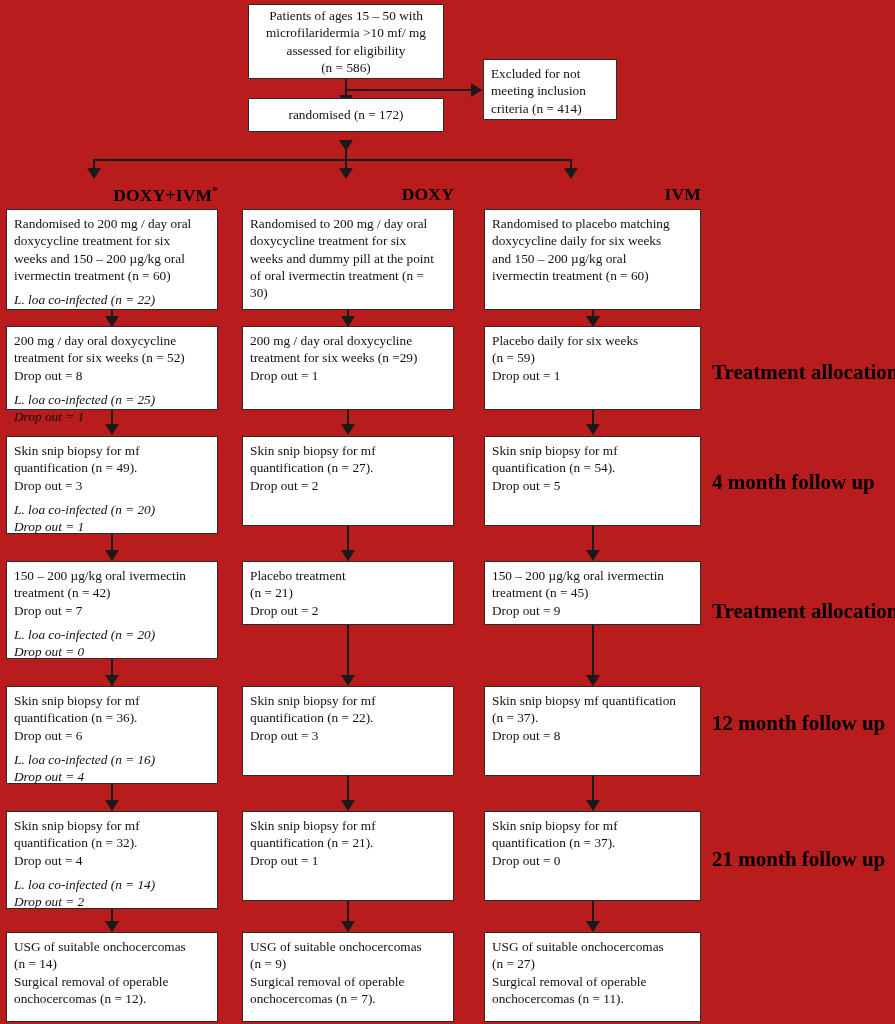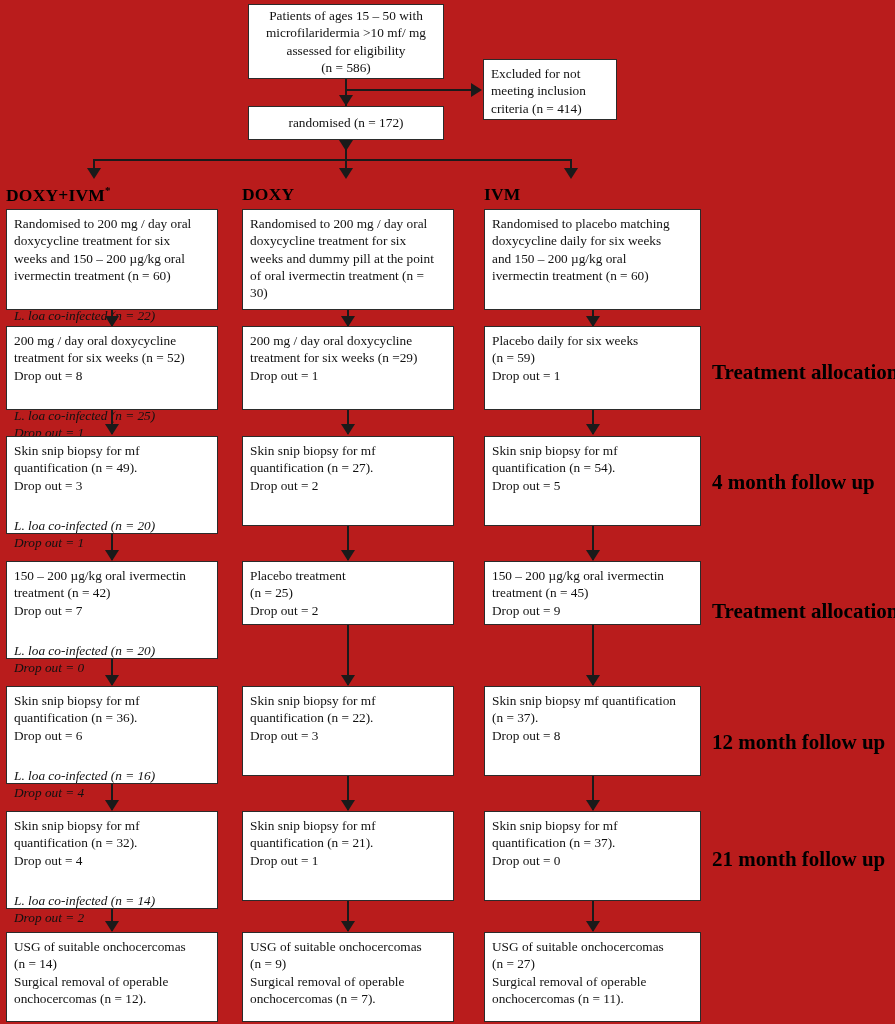--- a/index.html
+++ b/index.html
@@ -32,30 +32,30 @@
     text-align: center;
     display: flex;
     flex-direction: column;
     justify-content: center;
     padding: 3px 6px;
   }
   .box p {
     margin: 0;
   }
   .box p.gap {
-    margin-top: 23px;
+    margin-top: 7px;
   }
   .box p.ital {
     font-style: italic;
   }
   .col-header {
     position: absolute;
     font-weight: bold;
     font-size: 17.5px;
-    text-align: left;
+    text-align: right;
     letter-spacing: 0.2px;
   }
   .col-header .star {
     font-size: 11px;
     vertical-align: super;
   }
   .stage-label {
     position: absolute;
     font-weight: bold;
     font-size: 21px;
@@ -106,21 +106,21 @@
 
   <div class="hline" style="left:345px; top:89px; width:128px;"></div>
   <div class="arrow-right" style="left:471px; top:83px;"></div>
 
   <div class="box" style="left:483px; top:59px; width:134px; height:61px;">
     <p>Excluded for not</p>
     <p>meeting inclusion</p>
     <p>criteria (n = 414)</p>
   </div>
 
-  <div class="box center" style="left:248px; top:106px; width:196px; height:34px;">
+  <div class="box center" style="left:248px; top:98px; width:196px; height:34px;">
     <p>randomised (n = 172)</p>
   </div>
 
   <div class="vline" style="left:345px; top:140px; height:20px;"></div>
   <div class="arrow-down" style="left:339px; top:140px;"></div>
   <div class="hline" style="left:93px; top:159px; width:478px;"></div>
   <div class="vline" style="left:93px; top:159px; height:12px;"></div>
   <div class="vline" style="left:345px; top:159px; height:12px;"></div>
   <div class="vline" style="left:570px; top:159px; height:12px;"></div>
   <div class="arrow-down" style="left:87px; top:168px;"></div>
@@ -223,21 +223,21 @@
 
   <div class="box" style="left:6px; top:561px; width:212px; height:98px;">
     <p>150 – 200 µg/kg oral ivermectin</p>
     <p>treatment (n = 42)</p>
     <p>Drop out = 7</p>
     <p class="ital gap">L. loa co-infected (n = 20)</p>
     <p class="ital">Drop out = 0</p>
   </div>
   <div class="box" style="left:242px; top:561px; width:212px; height:64px;">
     <p>Placebo treatment</p>
-    <p> (n = 25)</p>
+    <p> (n = 21)</p>
     <p>Drop out = 2</p>
   </div>
   <div class="box" style="left:484px; top:561px; width:217px; height:64px;">
     <p>150 – 200 µg/kg oral ivermectin</p>
     <p>treatment (n = 45)</p>
     <p>Drop out = 9</p>
   </div>
   <div class="stage-label" style="left:712px; top:599px;">
     <span>Treatment allocation 2</span>
   </div>
@@ -259,21 +259,21 @@
   <div class="box" style="left:242px; top:686px; width:212px; height:90px;">
     <p>Skin snip biopsy for mf</p>
     <p>quantification (n = 22).</p>
     <p>Drop out = 3</p>
   </div>
   <div class="box" style="left:484px; top:686px; width:217px; height:90px;">
     <p>Skin snip biopsy mf quantification</p>
     <p>(n = 37).</p>
     <p>Drop out = 8</p>
   </div>
-  <div class="stage-label" style="left:712px; top:730px;">
+  <div class="stage-label" style="left:712px; top:711px;">
     <span>12 month follow up</span>
   </div>
 
   <div class="vline" style="left:111px; top:784px; height:26px;"></div>
   <div class="arrow-down" style="left:105px; top:800px;"></div>
   <div class="vline" style="left:347px; top:776px; height:34px;"></div>
   <div class="arrow-down" style="left:341px; top:800px;"></div>
   <div class="vline" style="left:592px; top:776px; height:34px;"></div>
   <div class="arrow-down" style="left:586px; top:800px;"></div>
 

